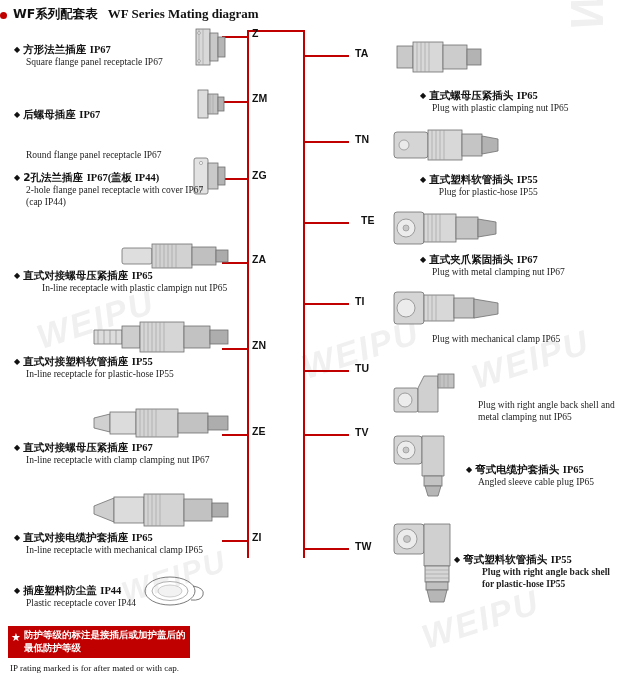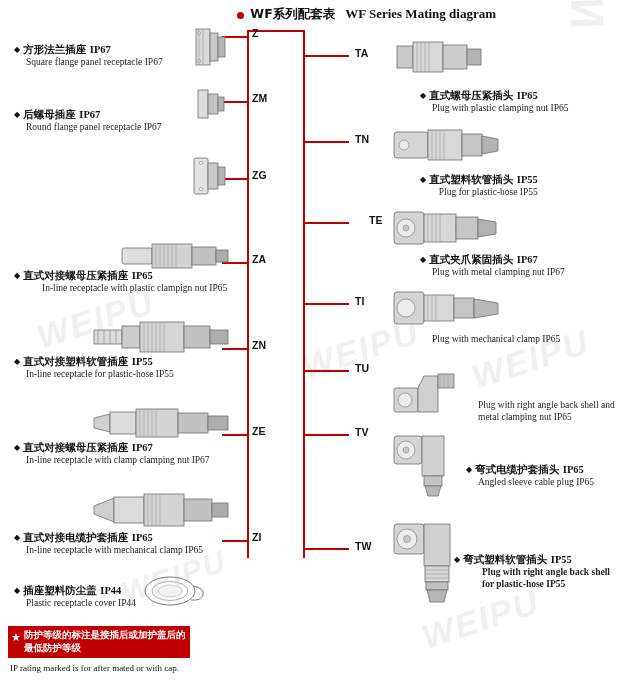--- a/index.html
+++ b/index.html
@@ -22,21 +22,21 @@
     font-style:italic;
     letter-spacing:2px;
     user-select:none;
     pointer-events:none;
     white-space:nowrap;
   }
 
   
   .header{
     position:absolute;top:6px;left:0;width:496px;
-    text-align:right;
+    text-align:left;
     font-weight:bold;
     font-size:13px;
   }
   .header .dot{
     display:inline-block;width:7px;height:7px;border-radius:50%;
     background:#c00000;margin-right:6px;vertical-align:middle;
   }
   .header .cn{font-family:"DejaVu Sans", sans-serif;font-size:12.5px;}
   .header .en{margin-left:10px;}
 
@@ -131,21 +131,21 @@
   <div class="zlabel" style="left:252px;top:27px;">Z</div>
   <div class="zlabel" style="left:252px;top:92px;">ZM</div>
   <div class="zlabel" style="left:252px;top:169px;">ZG</div>
   <div class="zlabel" style="left:252px;top:253px;">ZA</div>
   <div class="zlabel" style="left:252px;top:339px;">ZN</div>
   <div class="zlabel" style="left:252px;top:425px;">ZE</div>
   <div class="zlabel" style="left:252px;top:531px;">ZI</div>
 
   <div class="zlabel" style="left:355px;top:47px;">TA</div>
   <div class="zlabel" style="left:355px;top:133px;">TN</div>
-  <div class="zlabel" style="left:369px;top:214px;">TE</div>
+  <div class="zlabel" style="left:361px;top:214px;">TE</div>
   <div class="zlabel" style="left:355px;top:295px;">TI</div>
   <div class="zlabel" style="left:355px;top:362px;">TU</div>
   <div class="zlabel" style="left:355px;top:426px;">TV</div>
   <div class="zlabel" style="left:355px;top:540px;">TW</div>
 
   <div class="conn" style="left:190px;top:26px;">
     <svg width="40" height="42" viewBox="0 0 40 42">
       <rect x="6" y="3" width="14" height="36" fill="#d9d9d9" stroke="#6f6f6f" stroke-width="0.8"></rect>
       <rect x="20" y="7" width="8" height="28" fill="#c8c8c8" stroke="#6f6f6f" stroke-width="0.8"></rect>
       <rect x="28" y="11" width="7" height="20" fill="#b5b5b5" stroke="#6f6f6f" stroke-width="0.8"></rect>
@@ -364,23 +364,27 @@
     </svg>
   </div>
 
   <div class="item" style="left:14px;top:42px;">
     <div class="t1"><span class="dia">◆</span><span>方形法兰插座</span> <span class="ip">IP67</span></div>
     <div class="t2" style="margin-left:12px;">Square flange panel receptacle IP67</div>
   </div>
 
   <div class="item" style="left:14px;top:107px;">
     <div class="t1"><span class="dia">◆</span><span>后螺母插座</span> <span class="ip">IP67</span></div>
-    <div class="t2" style="margin-left:12px;">Round flange panel receptacle IP67</div>
-  </div>
-
+    <div class="t2" style="margin-left:12px;margin-top:28px;">Round flange panel receptacle IP67</div>
+  </div>
+
+  <div class="item" style="left:14px;top:170px;">
+    <div class="t1"><span class="dia">◆</span><span>2孔法兰插座</span> <span class="ip">IP67(盖板 IP44)</span></div>
+    <div class="t2" style="margin-left:12px;max-width:195px;">2-hole flange panel receptacle with cover IP67 (cap IP44)</div>
+  </div>
 
   <div class="item" style="left:14px;top:268px;">
     <div class="t1"><span class="dia">◆</span><span>直式对接螺母压紧插座</span> <span class="ip">IP65</span></div>
     <div class="t2" style="margin-left:28px;">In-line receptacle with plastic clampign nut IP65</div>
   </div>
 
   <div class="item" style="left:14px;top:354px;">
     <div class="t1"><span class="dia">◆</span><span>直式对接塑料软管插座</span> <span class="ip">IP55</span></div>
     <div class="t2" style="margin-left:12px;">In-line receptacle for plastic-hose IP55</div>
   </div>

